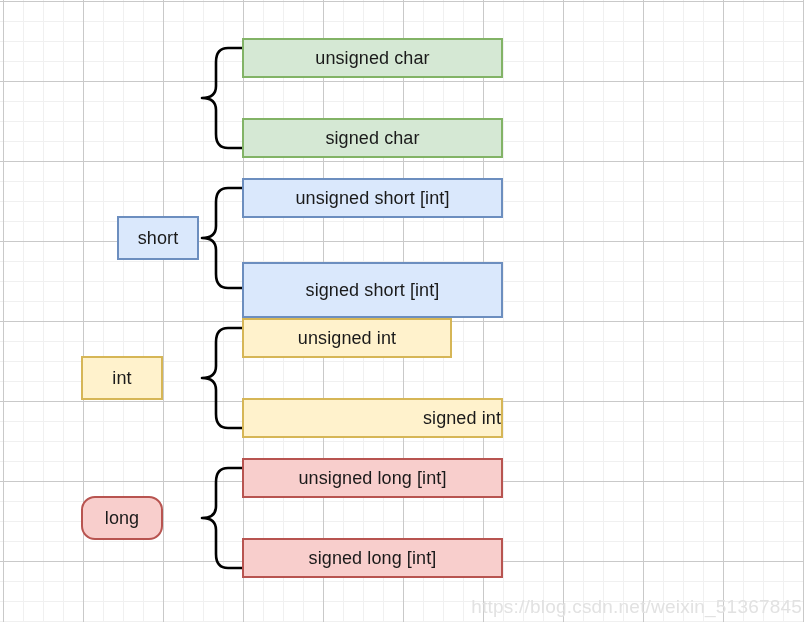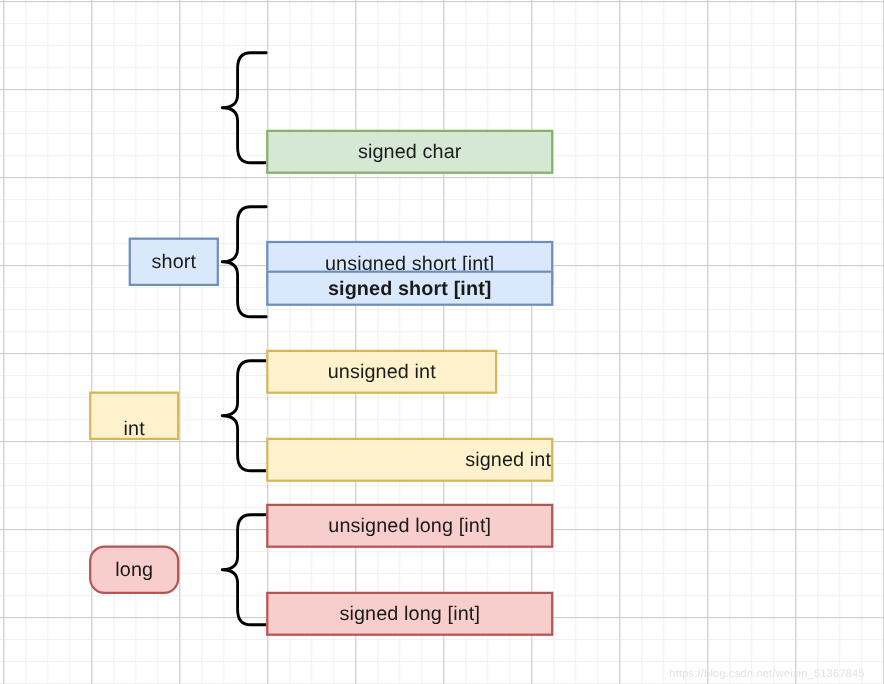--- a/index.html
+++ b/index.html
@@ -61,61 +61,64 @@
   .brace path {
     fill: none;
     stroke: #000000;
     stroke-width: 2.6;
     stroke-linecap: round;
     stroke-linejoin: round;
   }
 
   .watermark {
     position: absolute;
-    right: 18px;
+    right: 2px;
     bottom: 4px;
-    font-size: 10px;
+    font-size: 19px;
     color: #e2e2e2;
     letter-spacing: 0.2px;
     white-space: nowrap;
     user-select: none;
   }
 </style>
 </head>
 <body>
 
 <div id="canvas">
 
 
   <svg class="brace" style="left:198px; top:46px; width:46px; height:104px;" viewBox="0 0 46 104">
     <path d="M 44 2 L 30 2 Q 18 2 18 16 L 18 40 Q 18 52 4 52 Q 18 52 18 64 L 18 88 Q 18 102 30 102 L 44 102"></path>
   </svg>
 
+  <div class="node pal-green" style="left:242px; top:38px; width:261px; height:40px;">
+    <span class="node-label">unsigned char</span>
+  </div>
 
   <div class="node pal-green" style="left:242px; top:118px; width:261px; height:40px;">
     <span class="node-label">signed char</span>
   </div>
 
   <div class="node pal-blue" style="left:81px; top:216px; width:82px; height:44px;margin-left:36px;">
     <span class="node-label">short</span>
   </div>
 
   <svg class="brace" style="left:198px; top:186px; width:46px; height:104px;" viewBox="0 0 46 104">
     <path d="M 44 2 L 30 2 Q 18 2 18 16 L 18 40 Q 18 52 4 52 Q 18 52 18 64 L 18 88 Q 18 102 30 102 L 44 102"></path>
   </svg>
 
-  <div class="node pal-blue" style="left:242px; top:178px; width:261px; height:40px;margin-top:41px;">
+  <div class="node pal-blue" style="left:242px; top:178px; width:261px; height:40px;">
     <span class="node-label">unsigned short [int]</span>
   </div>
 
-  <div class="node pal-blue" style="left:242px; top:246px; width:261px; height:32px;font-weight:bold;">
+  <div class="node pal-blue" style="left:242px; top:262px; width:261px; height:56px;">
     <span class="node-label">signed short [int]</span>
   </div>
 
-  <div class="node pal-yellow" style="left:81px; top:356px; width:82px; height:44px;align-items:flex-end;">
+  <div class="node pal-yellow" style="left:81px; top:356px; width:82px; height:44px;">
     <span class="node-label">int</span>
   </div>
 
   <svg class="brace" style="left:198px; top:326px; width:46px; height:104px;" viewBox="0 0 46 104">
     <path d="M 44 2 L 30 2 Q 18 2 18 16 L 18 40 Q 18 52 4 52 Q 18 52 18 64 L 18 88 Q 18 102 30 102 L 44 102"></path>
   </svg>
 
   <div class="node pal-yellow" style="left:242px; top:318px; width:210px; height:40px;">
     <span class="node-label">unsigned int</span>
   </div>

